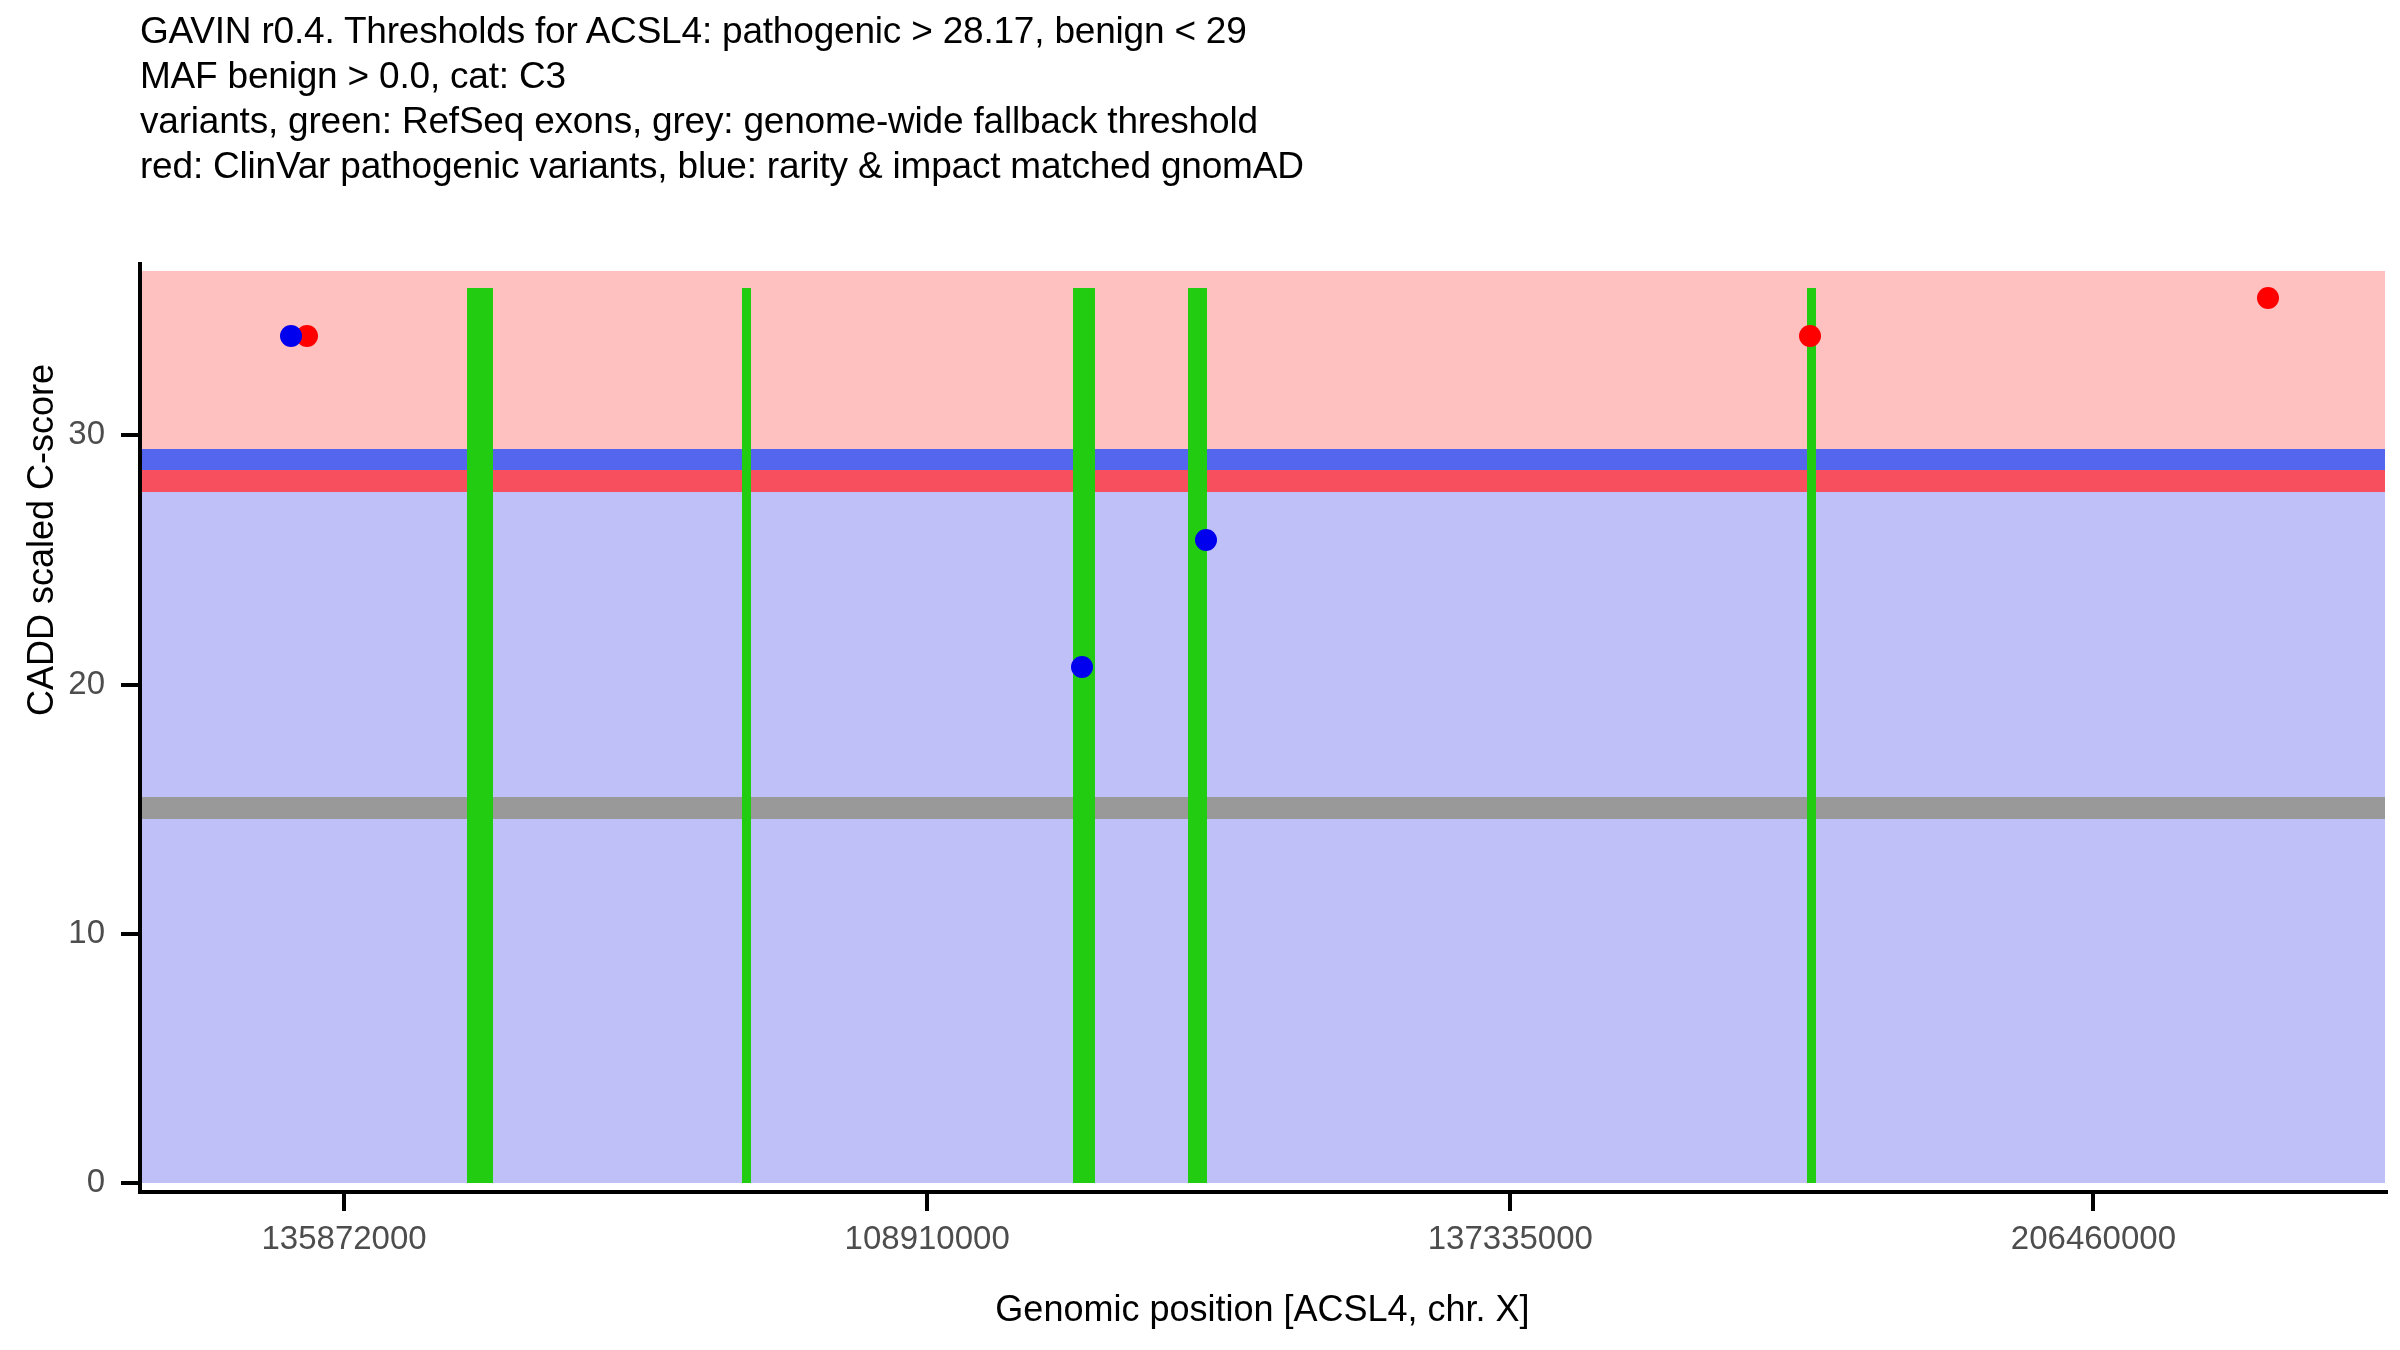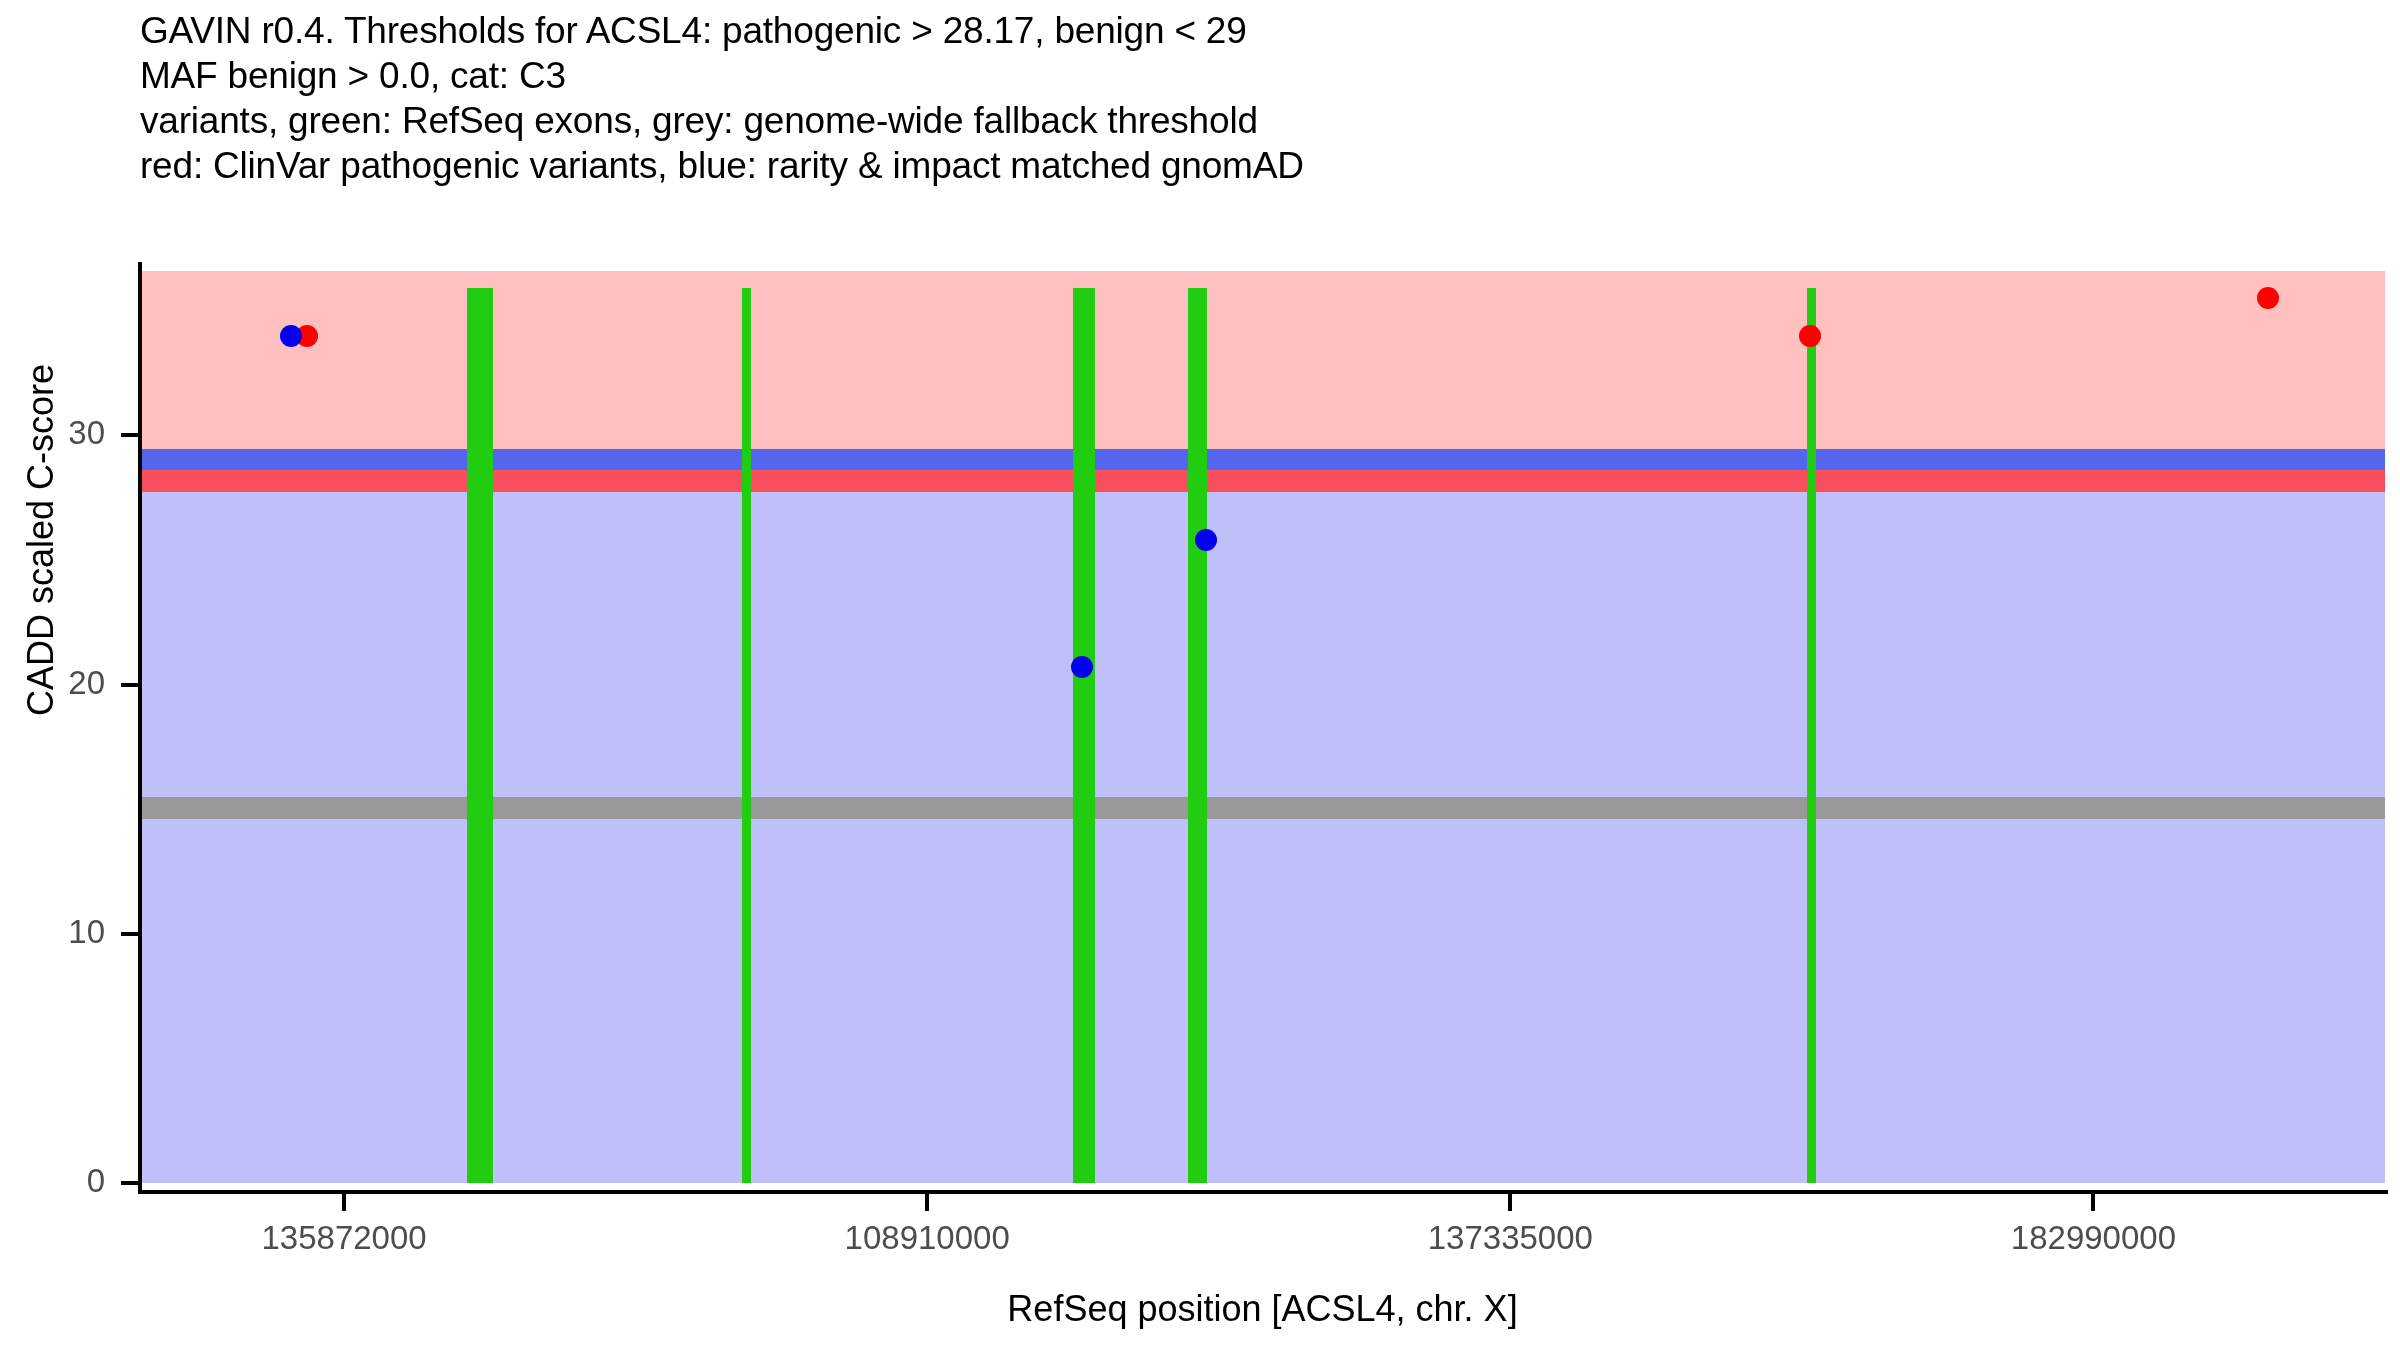--- a/index.html
+++ b/index.html
@@ -175,17 +175,17 @@
     <div class="y-tick-label" style="top: 663.639px;">20</div>
     <div class="y-tick-mark" style="top: 433.459px;"></div>
     <div class="y-tick-label" style="top: 414.459px;">30</div>
     <div class="x-tick-mark" style="left: 342.091px;"></div>
     <div class="x-tick-label" style="left: 344.091px;">135872000</div>
     <div class="x-tick-mark" style="left: 925.208px;"></div>
     <div class="x-tick-label" style="left: 927.208px;">108910000</div>
     <div class="x-tick-mark" style="left: 1508.32px;"></div>
     <div class="x-tick-label" style="left: 1510.32px;">137335000</div>
     <div class="x-tick-mark" style="left: 2091.44px;"></div>
-    <div class="x-tick-label" style="left: 2093.44px;">182990000</div>
+    <div class="x-tick-label" style="left: 2093.44px;">206460000</div>
   </div>
 
 <div id="y-axis-title">CADD scaled C-score</div>
-<div id="x-axis-title">RefSeq position [ACSL4, chr. X]</div>
+<div id="x-axis-title">Genomic position [ACSL4, chr. X]</div>
 
 </body></html>

